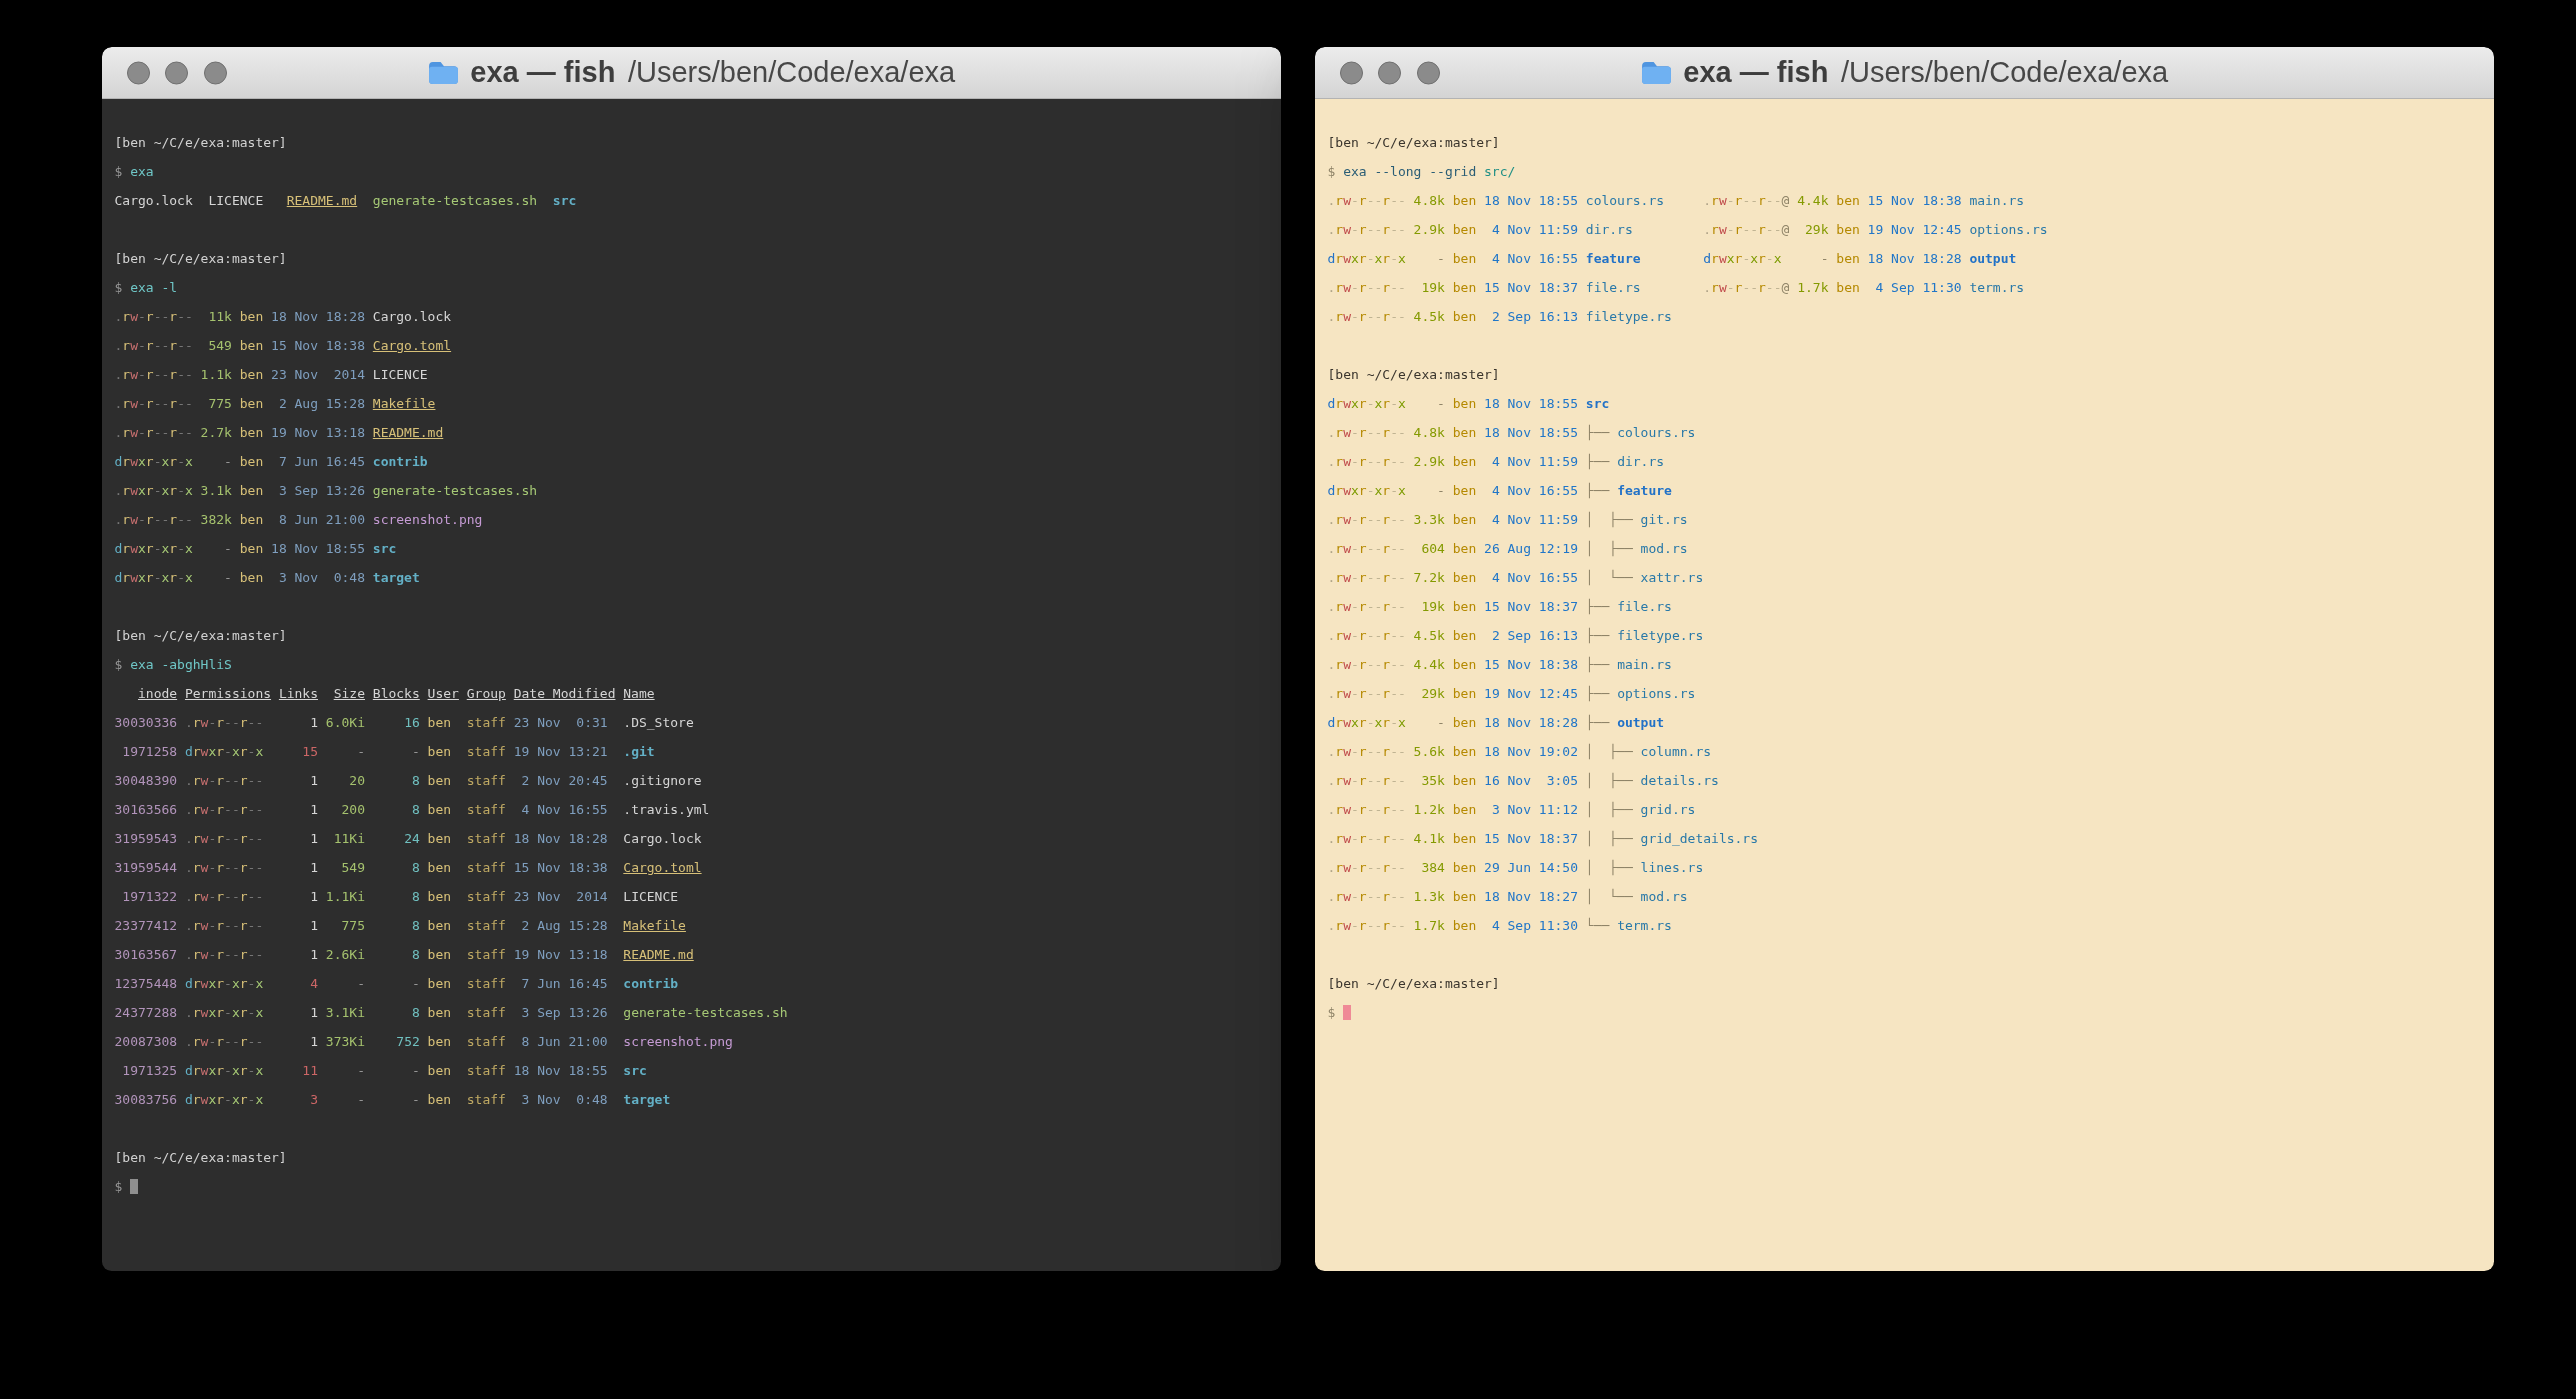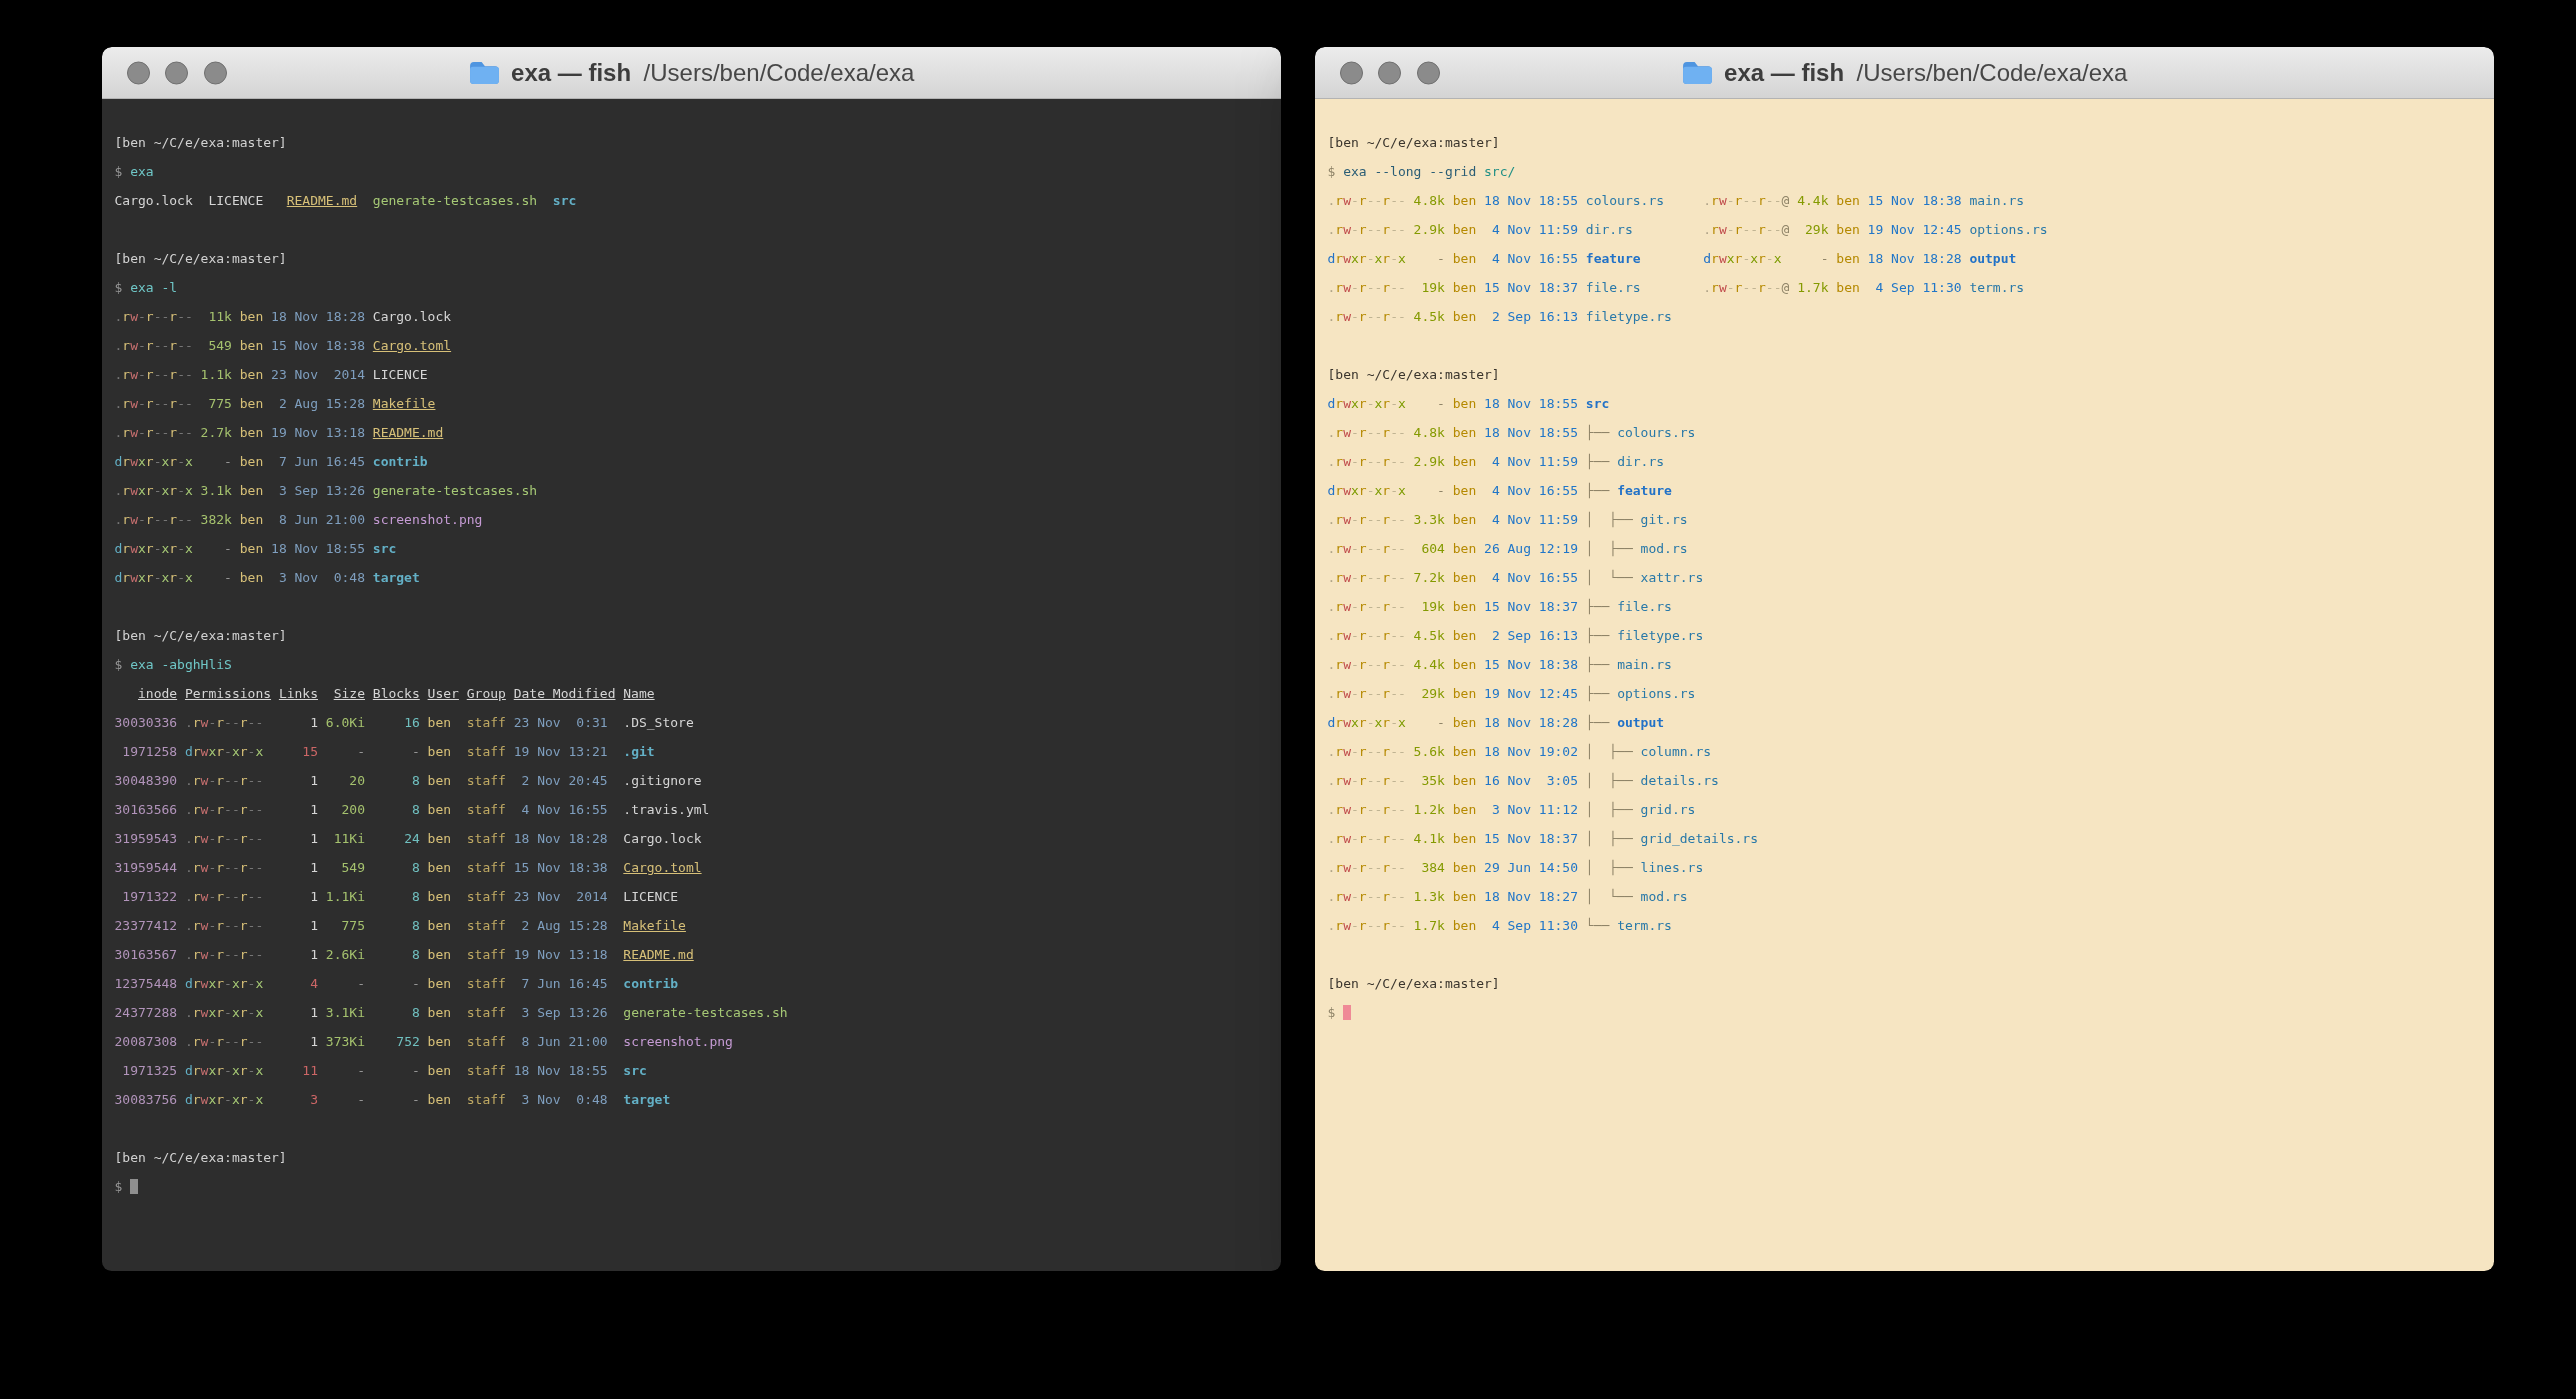--- a/index.html
+++ b/index.html
@@ -9,21 +9,21 @@
   .window { position:absolute; width:1179px; height:1224px; border-radius:9.6px;
             box-shadow:0 0 1px rgba(0,0,0,.9), 0 23px 67px rgba(0,0,0,.55); overflow:hidden; }
   .window.left  { left:102px; top:47px; }
   .window.right { left:1315px; top:47px; }
 
   .titlebar { height:52px; background:linear-gradient(#ececec,#d4d4d4); border-bottom:1px solid #b3b3b3;
               position:relative; display:flex; align-items:center; justify-content:center;
               border-radius:9.6px 9.6px 0 0; }
   .lights { position:absolute; left:25px; top:50%; transform:translateY(-50%); display:flex; gap:15.3px; }
   .light { width:23px; height:23px; border-radius:50%; background:#8b8b8b; border:1px solid #6f6f6f; display:inline-block; }
-  .titlewrap { display:flex; align-items:center; gap:11.5px; font-size:24px; color:#3d3d3d; }
+  .titlewrap { display:flex; align-items:center; gap:11.5px; font-size:29px; color:#3d3d3d; }
   .title-app { font-weight:700; }
   .title-path { color:#474747; margin-left:1px; }
   .foldericon { display:inline-flex; align-items:center; }
 
   .term { height:1172px; padding:29px 12.5px; overflow:hidden; background:var(--bg);
           font-family:"DejaVu Sans Mono", monospace; font-size:13px; }
   .tline { white-space:pre; height:29px; line-height:29px; color:var(--fg); }
 
   .c-fg   { color:var(--fg); }
   .c-p    { color:var(--prompt); }

